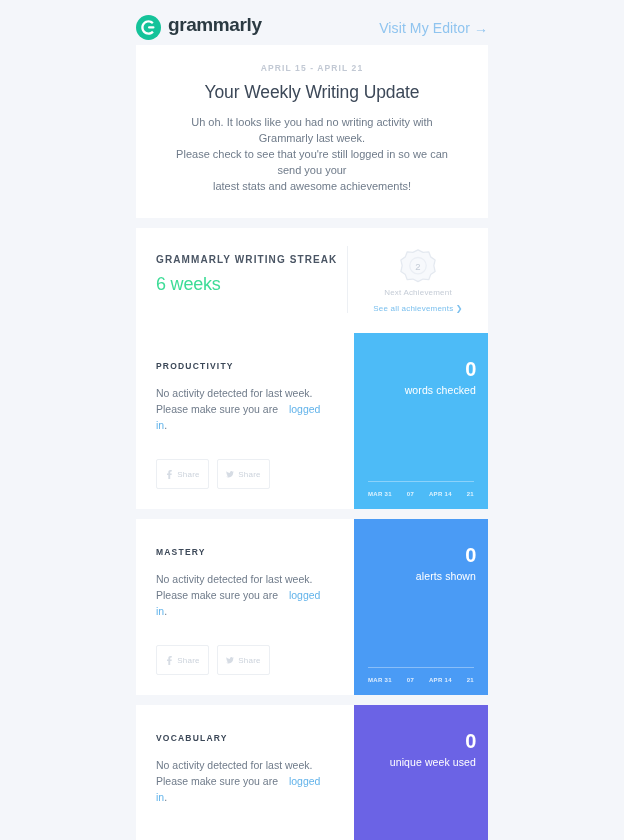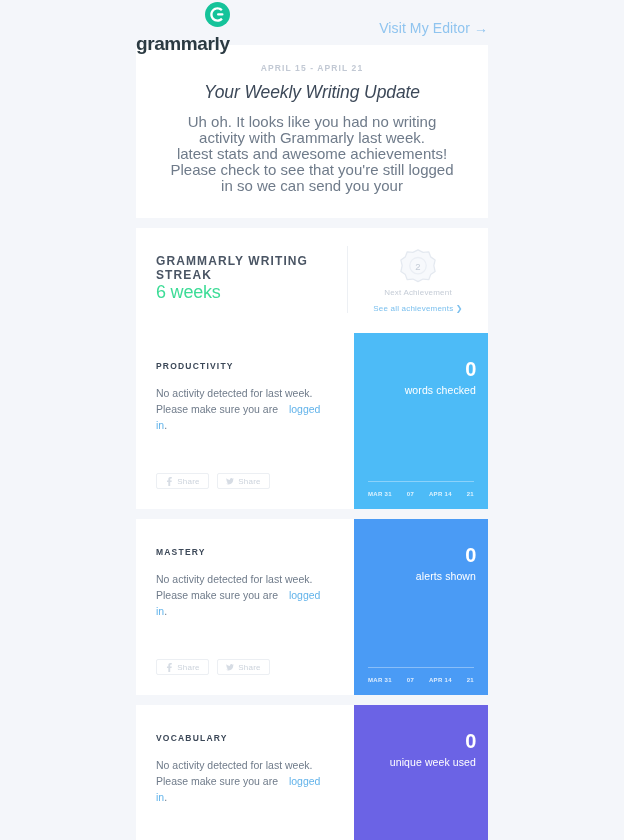--- a/index.html
+++ b/index.html
@@ -26,23 +26,22 @@
     margin: 0 auto;
     padding-top: 10px;
     height: 45px;
     display: flex;
     align-items: center;
     justify-content: space-between;
   }
 
   .brand {
     display: flex;
-    align-items: flex-end;
+    align-items: flex-start;
     gap: 7px;
-    flex-direction: column;
   }
 
   .logo-mark {
     width: 25px;
     height: 25px;
     flex: 0 0 25px;
     display: block;
   }
 
   .brand-word {
@@ -83,46 +82,46 @@
     font-weight: bold;
     margin-bottom: 9px;
   }
 
   .intro-title {
     font-size: 17.5px;
     color: #3c4858;
     font-weight: normal;
     letter-spacing: -0.1px;
     margin-bottom: 11px;
-    font-style: italic;
   }
 
   .intro-body {
-    font-size: 15px;
+    font-size: 11px;
     line-height: 16px;
     color: #6f7b8a;
   }
 
   
   .streak {
     display: flex;
     align-items: stretch;
     padding: 16px 0 18px;
   }
 
   .streak-left {
     flex: 1 1 auto;
     padding: 10px 0 0 20px;
   }
 
   .streak-label {
-    font-size: 12px;
+    font-size: 10px;
     font-weight: bold;
     letter-spacing: 1.1px;
     color: #4a5564;
+    margin-bottom: 9px;
   }
 
   .streak-value {
     font-size: 18px;
     color: #3ddc97;
     letter-spacing: -0.2px;
   }
 
   .streak-divider {
     width: 1px;
@@ -196,21 +195,21 @@
 
   .share-row {
     margin-top: auto;
     display: flex;
     gap: 8px;
     padding-top: 20px;
   }
 
   .share-btn {
     width: 53px;
-    height: 16px;
+    height: 30px;
     border: 1px solid #eceff3;
     border-radius: 2px;
     background: #fff;
     display: flex;
     align-items: center;
     justify-content: center;
     gap: 4px;
     cursor: pointer;
   }
 
@@ -299,22 +298,22 @@
       <span class="brand-word">grammarly</span>
     </div>
     <a class="editor-link" href="#">Visit My Editor →</a>
   </div>
 
   <div class="card intro">
     <div class="intro-date">APRIL 15 - APRIL 21</div>
     <h1 class="intro-title">Your Weekly Writing Update</h1>
     <div class="intro-body">
       <div>Uh oh. It looks like you had no writing activity with Grammarly last week.</div>
+      <div>Please check to see that you're still logged in so we can send you your</div>
       <div>latest stats and awesome achievements!</div>
-      <div>Please check to see that you're still logged in so we can send you your</div>
     </div>
   </div>
 
   <div class="card streak">
     <div class="streak-left">
       <div class="streak-label">GRAMMARLY WRITING STREAK</div>
       <div class="streak-value">6 weeks</div>
     </div>
     <div class="streak-divider"></div>
     <div class="streak-right">

